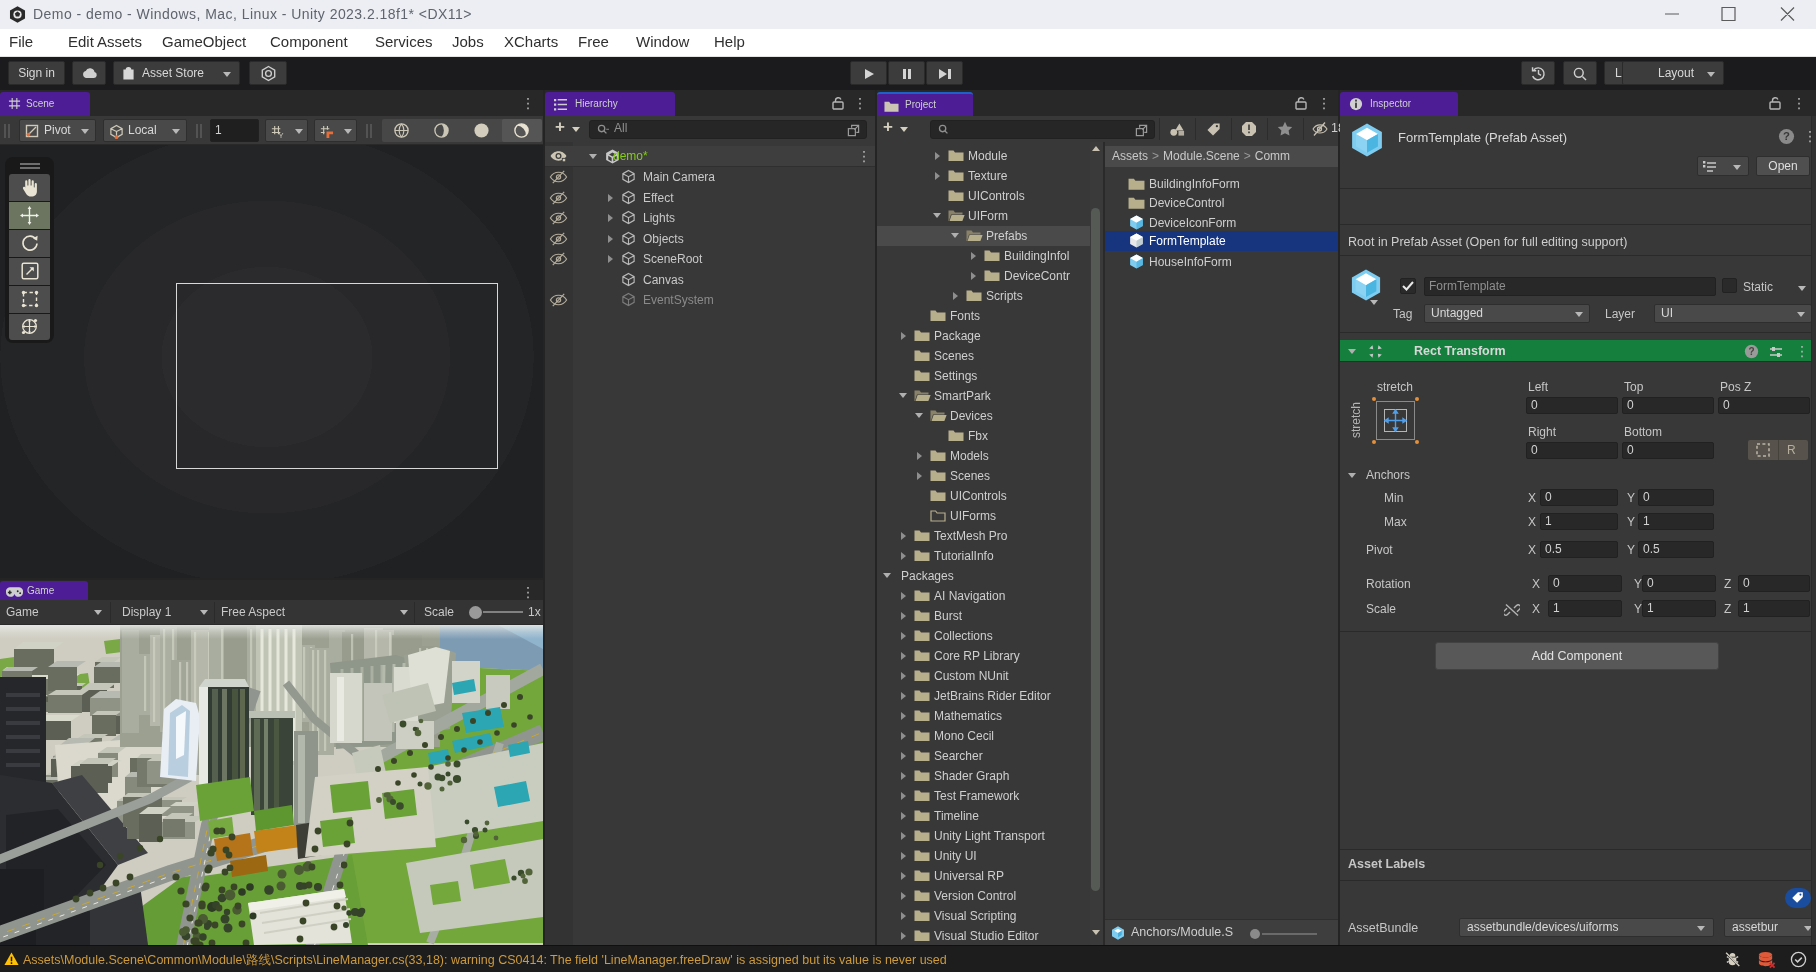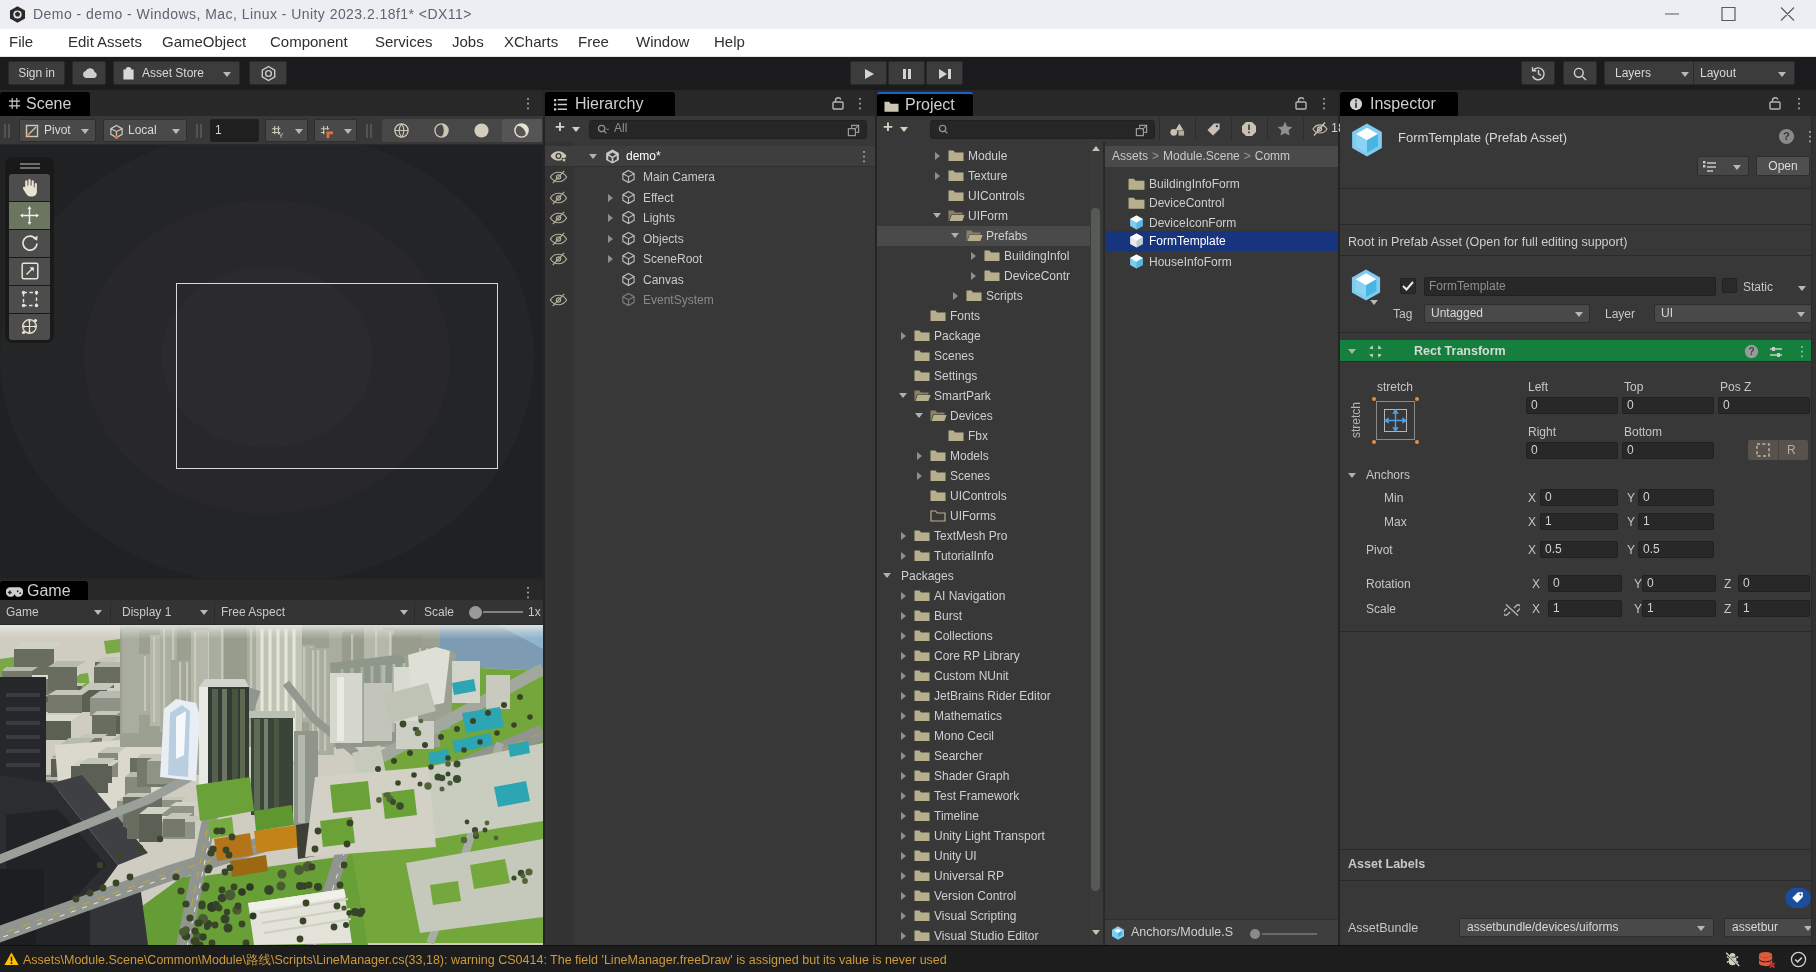--- a/index.html
+++ b/index.html
@@ -6,21 +6,21 @@
 #stage{position:relative;width:1816px;height:972px}
 
 #titlebar{left:0;top:0;width:1816px;height:29px;background:#eceef3;color:#5f646d;font-size:14px}
 #titlebar .ttl{position:absolute;left:33px;top:6px;letter-spacing:.45px}
 #menubar{left:0;top:29px;width:1816px;height:28px;background:#fff;color:#2f2f2f;font-size:15px;border-bottom:1px solid #e3e3e3}
 .mitem{position:absolute;top:4px}
 #toolbar{left:0;top:57px;width:1816px;height:33px;background:#1b1b1d}
 .tbtn{position:absolute;top:4px;height:24px;background:#3c3c3c;border:1px solid #2a2a2a;border-radius:2px;color:#d8d8d8;font-size:12px;line-height:22px;text-align:center}
 
 .tabstrip{background:#282828}
-.tab{position:absolute;top:2px;height:24px;background:#000000;border-radius:3px 3px 0 0;color:#cfcfcf;font-size:16px;line-height:24px}
+.tab{position:absolute;top:2px;height:24px;background:#4c1d95;border-radius:3px 3px 0 0;color:#cfcfcf;font-size:10px;line-height:24px}
 .panel{background:#383838}
 .vsplit{background:#242424}
 .fld{position:absolute;background:#282828;border:1px solid #212121;border-radius:2px;color:#d2d2d2;font-size:12px;line-height:15px;padding-left:4px}
 .dd{position:absolute;background:#494949;border:1px solid #2e2e2e;border-radius:2px;color:#d8d8d8;font-size:12px}
 .lbl{position:absolute;color:#c6c6c6;font-size:12px}
 .caret{position:absolute;width:0;height:0;border-left:4px solid transparent;border-right:4px solid transparent;border-top:5px solid #b8b8b8}
 .tri-r{position:absolute;width:0;height:0;border-top:4px solid transparent;border-bottom:4px solid transparent;border-left:5px solid #8f8f8f}
 .tri-d{position:absolute;width:0;height:0;border-left:4px solid transparent;border-right:4px solid transparent;border-top:5px solid #b0b0b0}
 .row{position:absolute;left:0;width:100%;height:20px;font-size:12px;color:#cfcfcf;line-height:20px}
 .dots:after{content:"⋮";font-size:14px;color:#bbb}
@@ -79,21 +79,21 @@
         </svg></div>
   <div class="tbtn" style="left:1521px;width:34px"><svg width="17" height="17" viewBox="0 0 20 20" style="margin-top:3px">
           <path fill="none" stroke="#cfcfcf" stroke-width="1.7" d="M4.5 5.5a7 7 0 1 1-1.4 7.6M3 2.5v4.3h4.3"></path>
           <path fill="none" stroke="#cfcfcf" stroke-width="1.7" d="M10 6v4.3l3 1.8"></path>
         </svg></div>
   <div class="tbtn" style="left:1563px;width:34px"><svg width="16" height="16" viewBox="0 0 20 20" style="margin-top:4px">
           <circle cx="8.5" cy="8.5" r="5.5" fill="none" stroke="#cfcfcf" stroke-width="1.8"></circle>
           <path stroke="#cfcfcf" stroke-width="1.8" d="m13 13 4.5 4.5"></path>
         </svg></div>
   <div class="tbtn" style="left:1604px;width:94px;text-align:left;padding-left:10px">Layers<span class="caret" style="right:8px;top:10px"></span></div>
-  <div class="tbtn" style="left:1693px;width:102px;text-align:left;padding-left:6px">Layout<span class="caret" style="right:8px;top:10px"></span></div>
+  <div class="tbtn" style="left:1622px;width:102px;text-align:center;padding-left:6px">Layout<span class="caret" style="right:8px;top:10px"></span></div>
 </div>
 
 <div class="abs vsplit" style="left:543px;top:90px;width:2px;height:855px"></div>
 <div class="abs vsplit" style="left:875px;top:90px;width:2px;height:855px"></div>
 <div class="abs vsplit" style="left:1338px;top:90px;width:2px;height:855px"></div>
 <div class="abs vsplit" style="left:0;top:578px;width:543px;height:2px"></div>
 
 <div id="scene" class="abs" style="left:0;top:90px;width:543px;height:488px">
   <div class="abs tabstrip" style="left:0;top:0;width:543px;height:26px">
     <div class="tab" style="left:0;width:90px;padding-left:26px">Scene
@@ -697,21 +697,21 @@
             <path fill="#ccc5b4" d="M9 1C5 1 2 3.5.6 6 2 8.5 5 11 9 11s7-2.5 8.4-5C16 3.5 13 1 9 1zm0 8.2A3.2 3.2 0 1 1 9 2.8a3.2 3.2 0 0 1 0 6.4z"></path>
             <circle cx="9" cy="6" r="1.8" fill="#ccc5b4"></circle>
             <rect x="12.5" y="8" width="4" height="4" fill="#3e3e3e"></rect>
             <rect x="13.5" y="9" width="2.6" height="2.6" fill="#ccc5b4"></rect>
           </svg>
       <span class="tri-d" style="left:44px;top:8px"></span>
       <svg width="17" height="17" viewBox="0 0 24 24" style="position:absolute;left:59px;top:2px">
             <path fill="#c8c8c8" d="M12 2 21 7.2v9.6L12 22 3 16.8V7.2Z"></path>
             <path fill="#3e3e3e" d="M12 6.5 16.8 9.3 12 12.1 7.2 9.3Z M6 10.8l4.8 2.8v5.5L6 16.3ZM18 10.8l-4.8 2.8v5.5L18 16.3Z"></path>
           </svg>
-      <span style="position:absolute;left:81px;color:#ffffff">demo*</span>
+      <span style="position:absolute;left:68px;color:#84cc16">demo*</span>
       <div class="dots" style="position:absolute;left:312px;top:0px"></div>
     </div>
     <div class="row" style="top:25px">
           <svg width="19" height="14" viewBox="0 0 20 14" style="position:absolute;left:4px;top:3px">
             <path fill="none" stroke="#b3ac9c" stroke-width="1.3" d="M1.5 7C3.5 3.7 6.5 2 10 2s6.5 1.7 8.5 5c-2 3.3-5 5-8.5 5S3.5 10.3 1.5 7z"></path>
             <circle cx="10" cy="7" r="2.2" fill="none" stroke="#b3ac9c" stroke-width="1.3"></circle>
             <path stroke="#b3ac9c" stroke-width="1.3" d="M16 .5 4 13.5"></path>
           </svg>
           <svg width="15" height="15" viewBox="0 0 16 16" style="position:absolute;left:76px;top:2px">
             <path fill="none" stroke="#b9b9b9" stroke-width="1.2" d="M8 1.5 14 5v6L8 14.5 2 11V5Z M2 5l6 3.2L14 5M8 8.2V14.5"></path>
@@ -1319,20 +1319,21 @@
             <path d="M2 1.5 14 12.5"></path>
           </g>
         </svg>
     <span class="lbl" style="left:192px;top:486px">X</span>
         <div class="fld" style="left:208px;top:484px;width:74px;height:17px;color:#d2d2d2">1</div>
         <span class="lbl" style="left:294px;top:486px">Y</span>
         <div class="fld" style="left:302px;top:484px;width:74px;height:17px;color:#d2d2d2">1</div>
         <span class="lbl" style="left:384px;top:486px">Z</span>
         <div class="fld" style="left:398px;top:484px;width:72px;height:17px;color:#d2d2d2">1</div>
     <div class="abs" style="left:0;top:515px;width:476px;height:1px;background:#2a2a2a"></div>
+    <div class="abs" style="left:95px;top:526px;width:284px;height:28px;background:#585858;border:1px solid #424242;border-radius:3px;color:#e2e2e2;font-size:12.5px;text-align:center;line-height:26px">Add Component</div>
     <div class="abs" style="left:0;top:733px;width:476px;height:1px;background:#2a2a2a"></div>
     <span class="abs" style="left:8px;top:741px;color:#c6c6c6;font-size:12.5px;font-weight:bold">Asset Labels</span>
     <div class="abs" style="left:0;top:764px;width:476px;height:1px;background:#2a2a2a"></div>
     <div class="abs" style="left:445px;top:772px;width:26px;height:20px;background:#1b4d9e;border-radius:10px">
       <svg width="13" height="13" viewBox="0 0 16 16" style="position:absolute;left:6px;top:3px">
             <path fill="#fff" d="M1.5 8.5 8.5 1.5H14.5V7.5L7.5 14.5z"></path>
             <circle cx="11.6" cy="4.4" r="1.3" fill="#1b4d9e"></circle>
           </svg>
     </div>
     <span class="abs" style="left:8px;top:805px;color:#c6c6c6;font-size:12.5px">AssetBundle</span>

